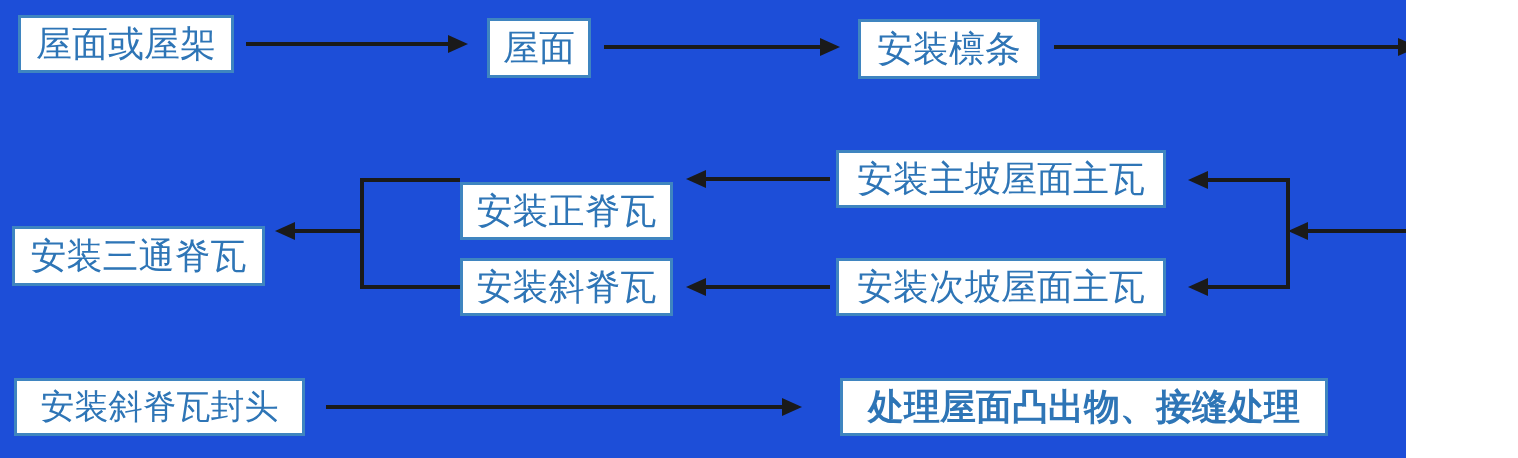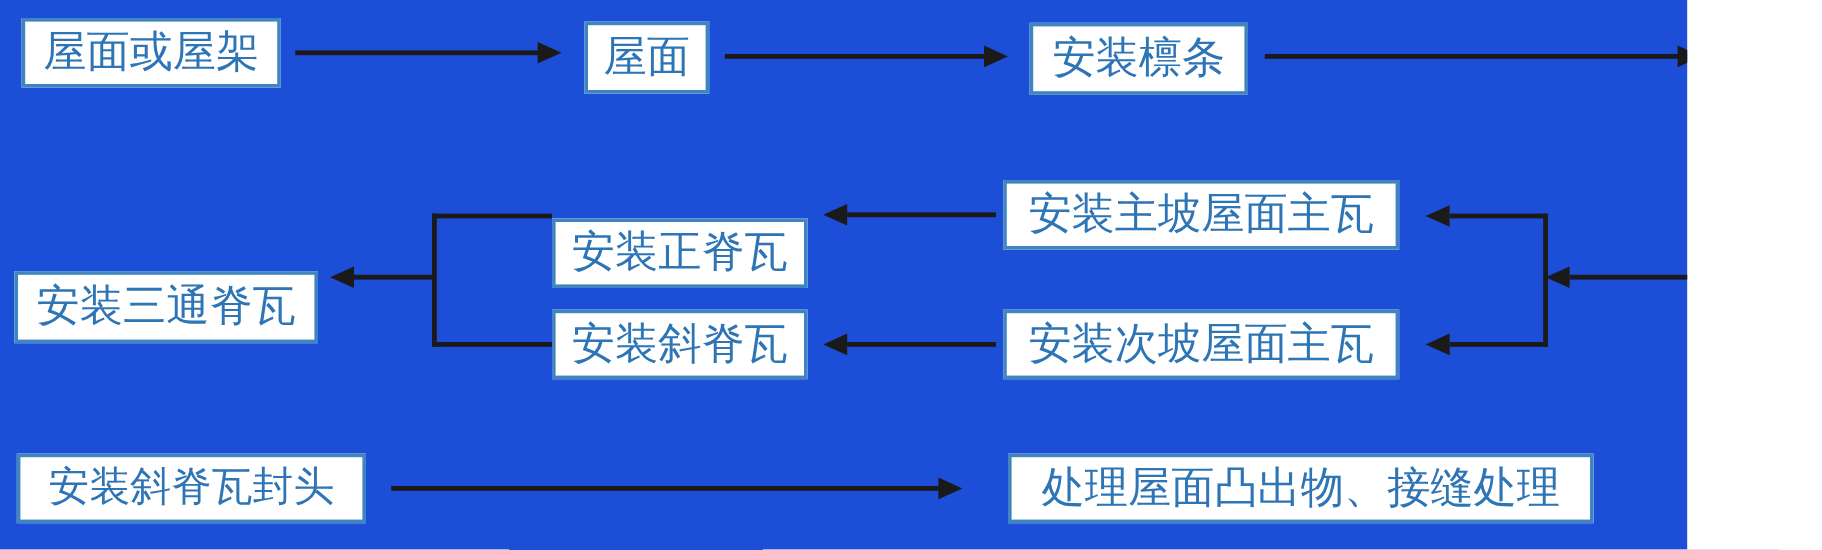--- a/index.html
+++ b/index.html
@@ -145,17 +145,17 @@
     <span class="label">安装三通脊瓦</span>
   </div>
 
   <div class="node" style="left:14px; top:378px; width:291px; height:58px; font-size:34px;">
     <span class="label">安装斜脊瓦封头</span>
   </div>
 
   <div class="hline" style="left:326px; top:405px; width:464px;"></div>
   <div class="arrowhead right" style="left:782px; top:398px;"></div>
 
-  <div class="node" style="left:840px; top:378px; width:488px; height:58px; font-size:36px;">
+  <div class="node" style="left:840px; top:378px; width:488px; height:58px; font-size:36px;font-weight:bold;">
     <span class="label">处理屋面凸出物、接缝处理</span>
   </div>
 
 </div>
 
 </body></html>

